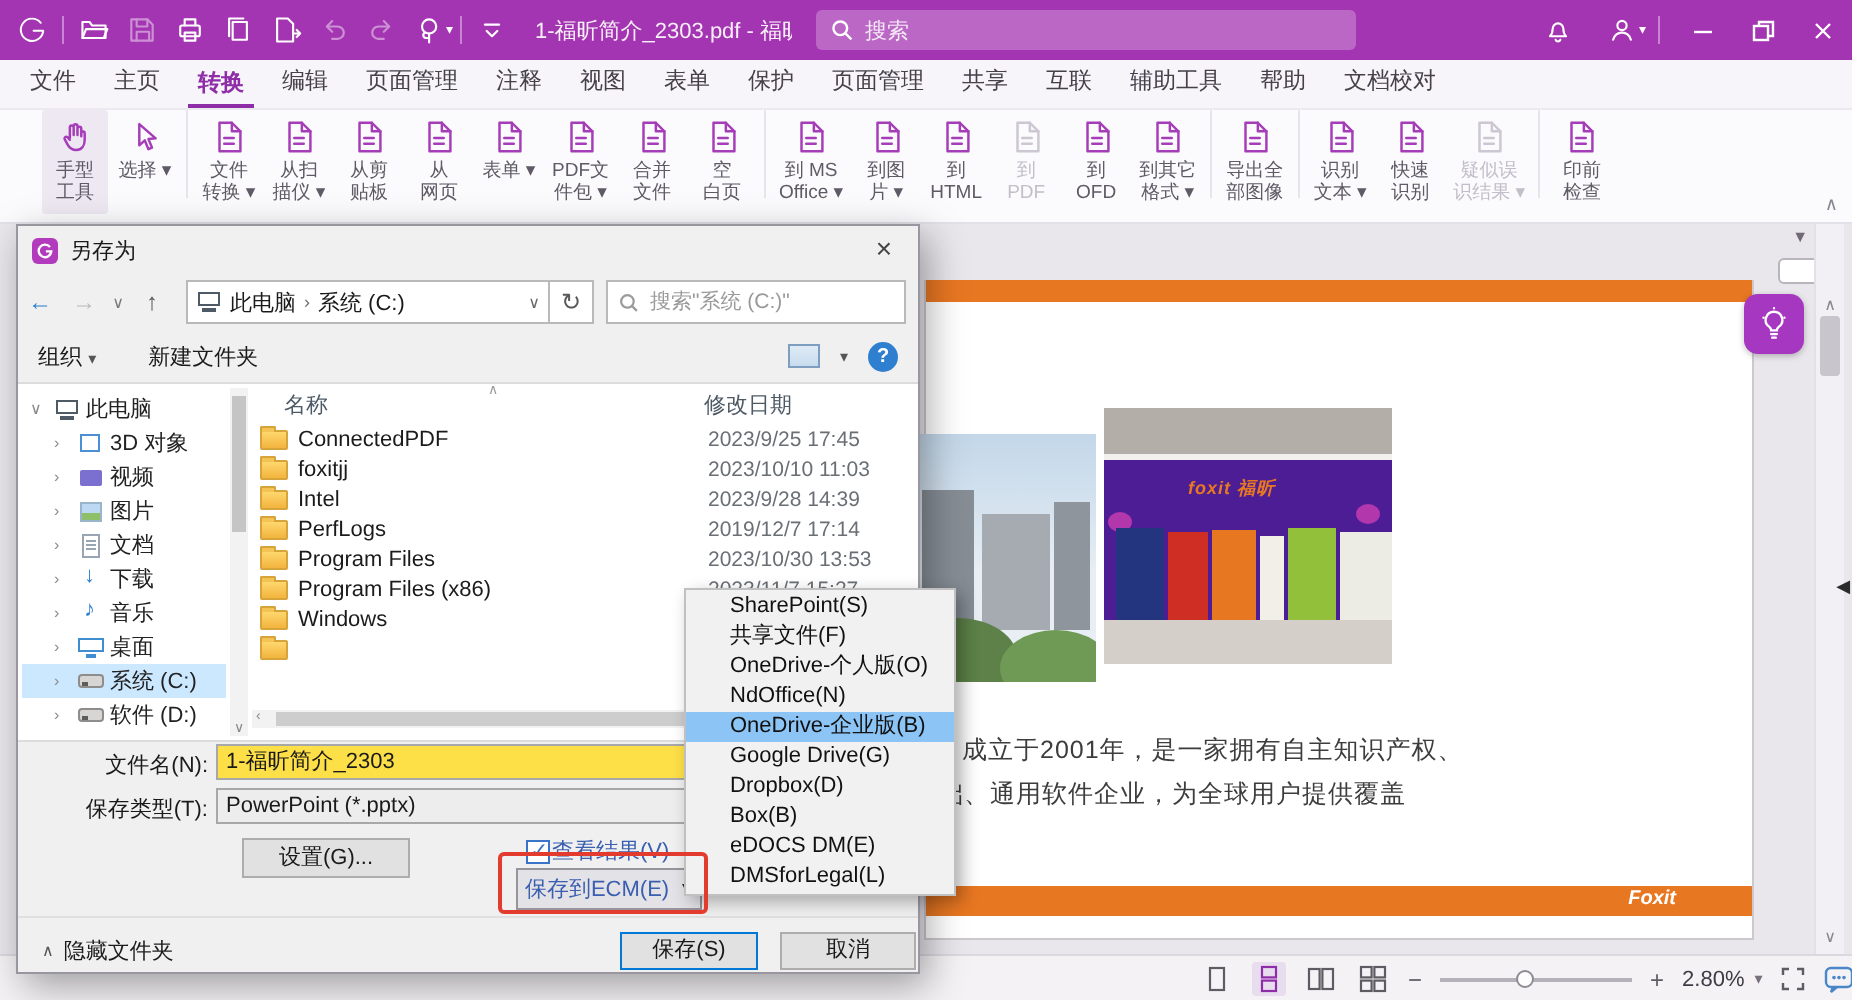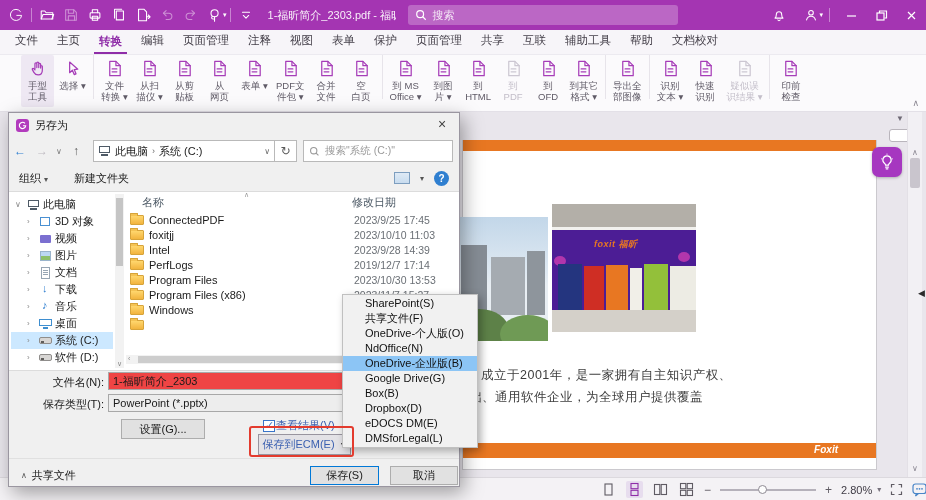--- a/index.html
+++ b/index.html
@@ -142,21 +142,21 @@
 .fico{width:14px;height:10px;background:linear-gradient(#ffd76e,#f2b43e);border:1px solid #d7a43a;border-radius:1px;position:relative;flex:none}
 .fico:before{content:"";position:absolute;top:-3px;left:-1px;width:6px;height:2.5px;background:#f4c355;border:1px solid #d7a43a;border-bottom:none;border-radius:1px 1px 0 0}
 .fname{font-size:11px;color:#1b1b1b;width:200px;white-space:nowrap;overflow:hidden}
 .fdate{font-size:10.5px;color:#6a6f75;white-space:nowrap}
 #h-scroll{position:absolute;left:0;bottom:6px;right:0;height:9px;background:#f2f2f2}
 #h-left{position:absolute;left:2px;top:0;font-size:7px;color:#8a8a8a}
 #h-thumb{position:absolute;left:12px;top:1px;right:4px;height:7px;background:#cdcdcd}
 #row-filename{position:absolute;left:0;top:259px;right:0;height:18px}
 #row-type{position:absolute;left:0;top:281px;right:0;height:18px}
 .fld-label{position:absolute;left:0;width:95px;text-align:right;top:3px;color:#1a1a1a}
-.fld-input{position:absolute;left:99px;top:0;width:347px;height:18px;border:1px solid #a8a8a8;background:#ef4444;font-size:11px;color:#1a1a1a;padding:2px 4px;line-height:13px}
+.fld-input{position:absolute;left:99px;top:0;width:347px;height:18px;border:1px solid #a8a8a8;background:#fde047;font-size:11px;color:#1a1a1a;padding:2px 4px;line-height:13px}
 #type-input{background:#ededed}
 #settings-btn{position:absolute;left:112px;top:306px;width:84px;height:20px;background:#e1e1e1;border:1px solid #adadad;text-align:center;line-height:18px;color:#1a1a1a}
 #chk-row{position:absolute;left:254px;top:305px;display:flex;align-items:center;gap:1px}
 #chk-box{width:12px;height:12px;border:1px solid #3a74c8;background:#fff;position:relative}
 #chk-box:after{content:"✓";position:absolute;left:1px;top:-2px;color:#3a74c8;font-size:11px;font-weight:bold}
 #chk-lbl{color:#3a5fb0}
 #ecm-btn{position:absolute;left:249px;top:321px;width:93px;height:21px;background:#e3e2e6;border:1px solid #98949e;display:flex;align-items:center;justify-content:center;gap:5px}
 #ecm-btn .t{color:#3a5fb0;font-size:11px}
 #ecm-btn .c{color:#2b2b2b;font-size:7px}
 #dlg-footer{position:absolute;left:0;top:345px;right:0;bottom:0;border-top:1px solid #e0e0e0}
@@ -763,36 +763,36 @@
         <span id="chk-box"></span>
         <span id="chk-lbl">查看结果(V)</span>
       </div>
       <div id="ecm-btn">
         <span class="t">保存到ECM(E)</span>
         <span class="c">▼</span>
       </div>
       <div id="dlg-footer">
         <span id="hide-folders">
           <span class="c">∧</span>
-          <span>共享文件</span>
+          <span>隐藏文件夹</span>
         </span>
         <div id="save-btn">保存(S)</div>
         <div id="cancel-btn">取消</div>
       </div>
     </div>
 
     <div id="ecm-menu">
         <div class="mi">SharePoint(S)</div>
         <div class="mi">共享文件(F)</div>
         <div class="mi">OneDrive-个人版(O)</div>
         <div class="mi">NdOffice(N)</div>
         <div class="mi hl">OneDrive-企业版(B)</div>
         <div class="mi">Google Drive(G)</div>
+        <div class="mi">Dropbox(D)</div>
         <div class="mi">Box(B)</div>
-        <div class="mi">Dropbox(D)</div>
         <div class="mi">eDOCS DM(E)</div>
         <div class="mi">DMSforLegal(L)</div>
       </div>
 
     <div id="red-box"></div>
   </div>
 
   <div id="statusbar">
     <div id="sb-cluster">
       <span class="pg-ico">

